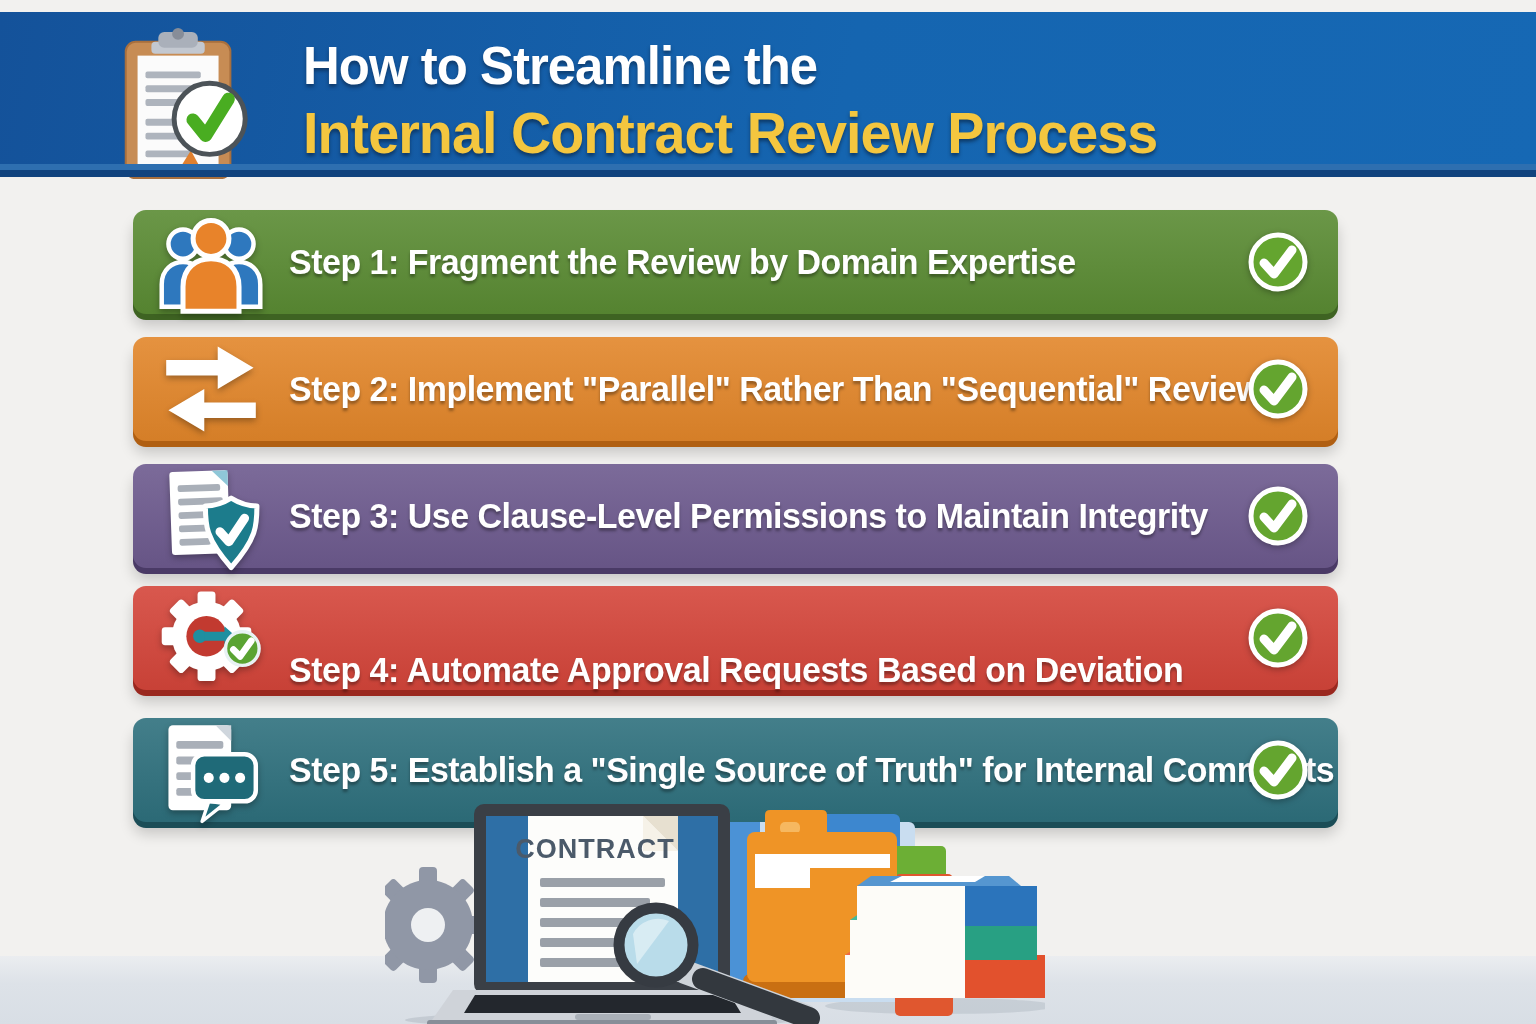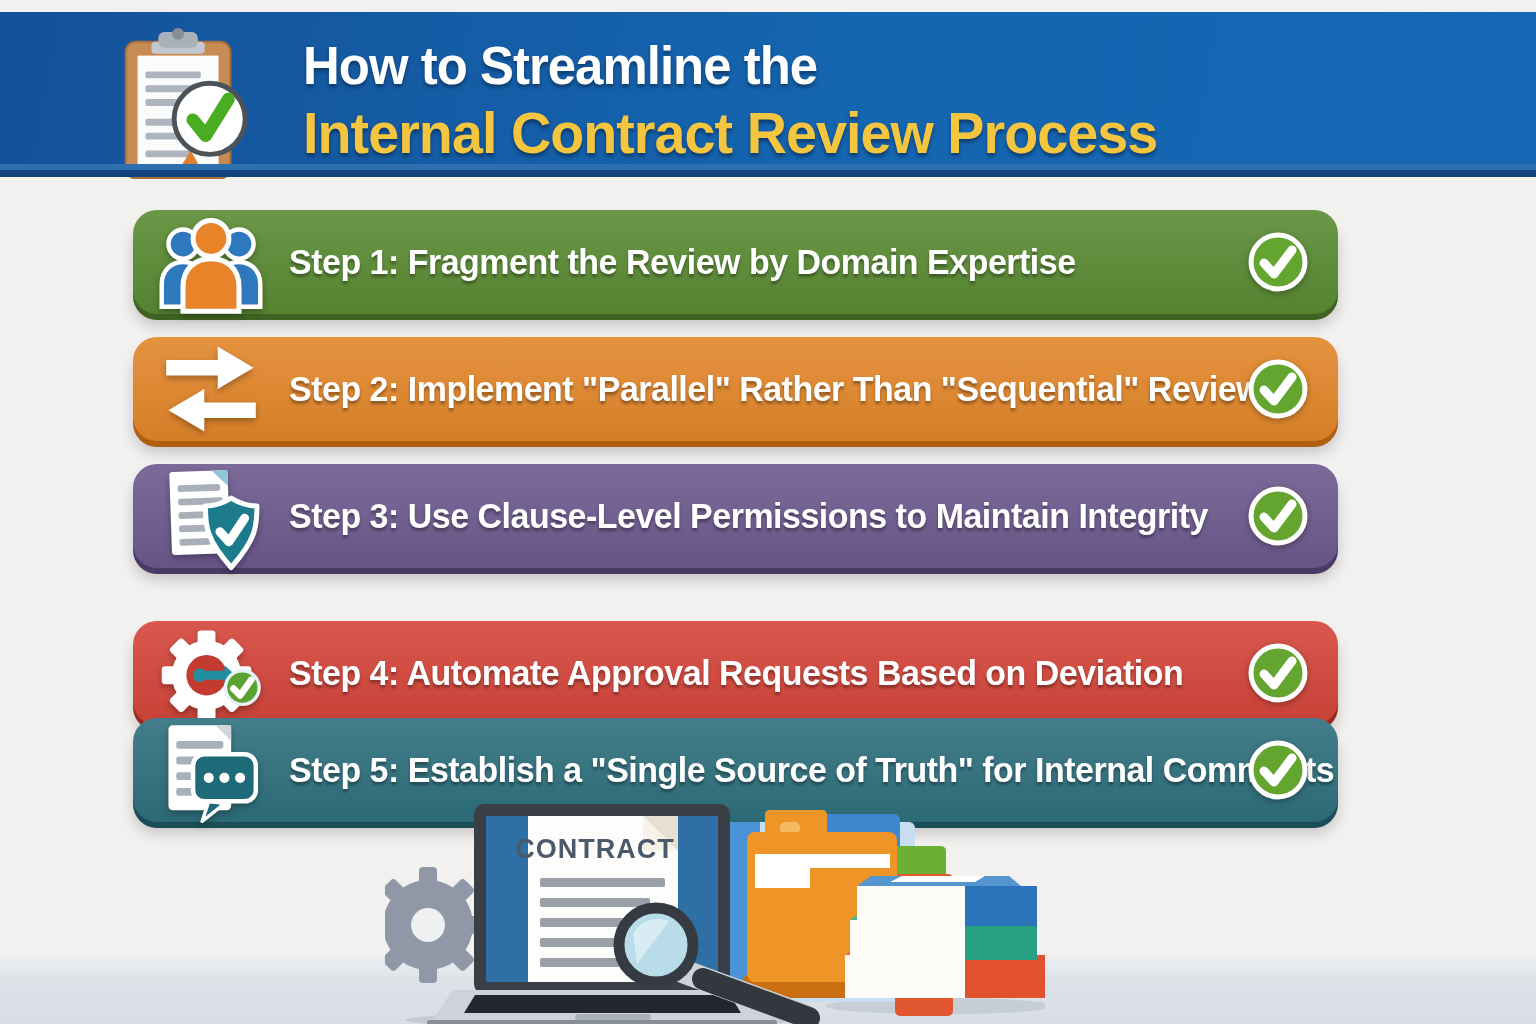--- a/index.html
+++ b/index.html
@@ -20,28 +20,28 @@
   .title .line1{
     display:block;font-size:53px;font-weight:bold;color:#ffffff;
     letter-spacing:-1px;text-shadow:0 3px 4px rgba(8,25,50,.5);transform:scaleX(.96);transform-origin:left;
   }
   .title .line2{
     display:block;margin-top:9px;font-size:58px;font-weight:bold;color:#f4c63f;
     letter-spacing:-1px;text-shadow:0 3px 4px rgba(8,25,50,.55);transform:scaleX(.96);transform-origin:left;
   }
   
   .step{
-    position:absolute;left:133px;width:1205px;height:104px;border-radius:24px;
+    position:absolute;left:133px;width:1205px;height:104px;border-radius:13px;
     display:flex;align-items:center;
     background-image:linear-gradient(rgba(255,255,255,.10),rgba(0,0,0,.06));
   }
   .step1{top:210px;background-color:#5a8b33;box-shadow:0 6px 0 #3e6322,0 12px 14px rgba(0,0,0,.18);}
   .step2{top:337px;background-color:#e2862a;box-shadow:0 6px 0 #b05f12,0 12px 14px rgba(0,0,0,.18);}
   .step3{top:464px;background-color:#6d5a8e;box-shadow:0 6px 0 #4a3a66,0 12px 14px rgba(0,0,0,.18);}
-  .step4{top:621px;background-color:#d4453a;box-shadow:0 6px 0 #9a281f,0 12px 14px rgba(0,0,0,.18);}
+  .step4{top:586px;background-color:#d4453a;box-shadow:0 6px 0 #9a281f,0 12px 14px rgba(0,0,0,.18);align-items:flex-end;}
   .step5{top:718px;background-color:#2e707d;box-shadow:0 6px 0 #1b4d57,0 12px 14px rgba(0,0,0,.18);}
   .step-icon{width:156px;flex:0 0 156px;display:flex;justify-content:center;align-items:center;overflow:visible;}
   .step-icon svg{filter:drop-shadow(0 3px 3px rgba(0,0,0,.3));}
   .step-label{
     font-size:35px;font-weight:bold;color:#ffffff;white-space:nowrap;letter-spacing:-.5px;
     text-shadow:0 3px 3px rgba(0,0,0,.35);transform:scaleX(.97);transform-origin:left center;
   }
   .step-check{position:absolute;right:28px;top:50%;transform:translateY(-50%);width:64px;height:64px;
     filter:drop-shadow(0 2px 3px rgba(0,0,0,.3));}
   

